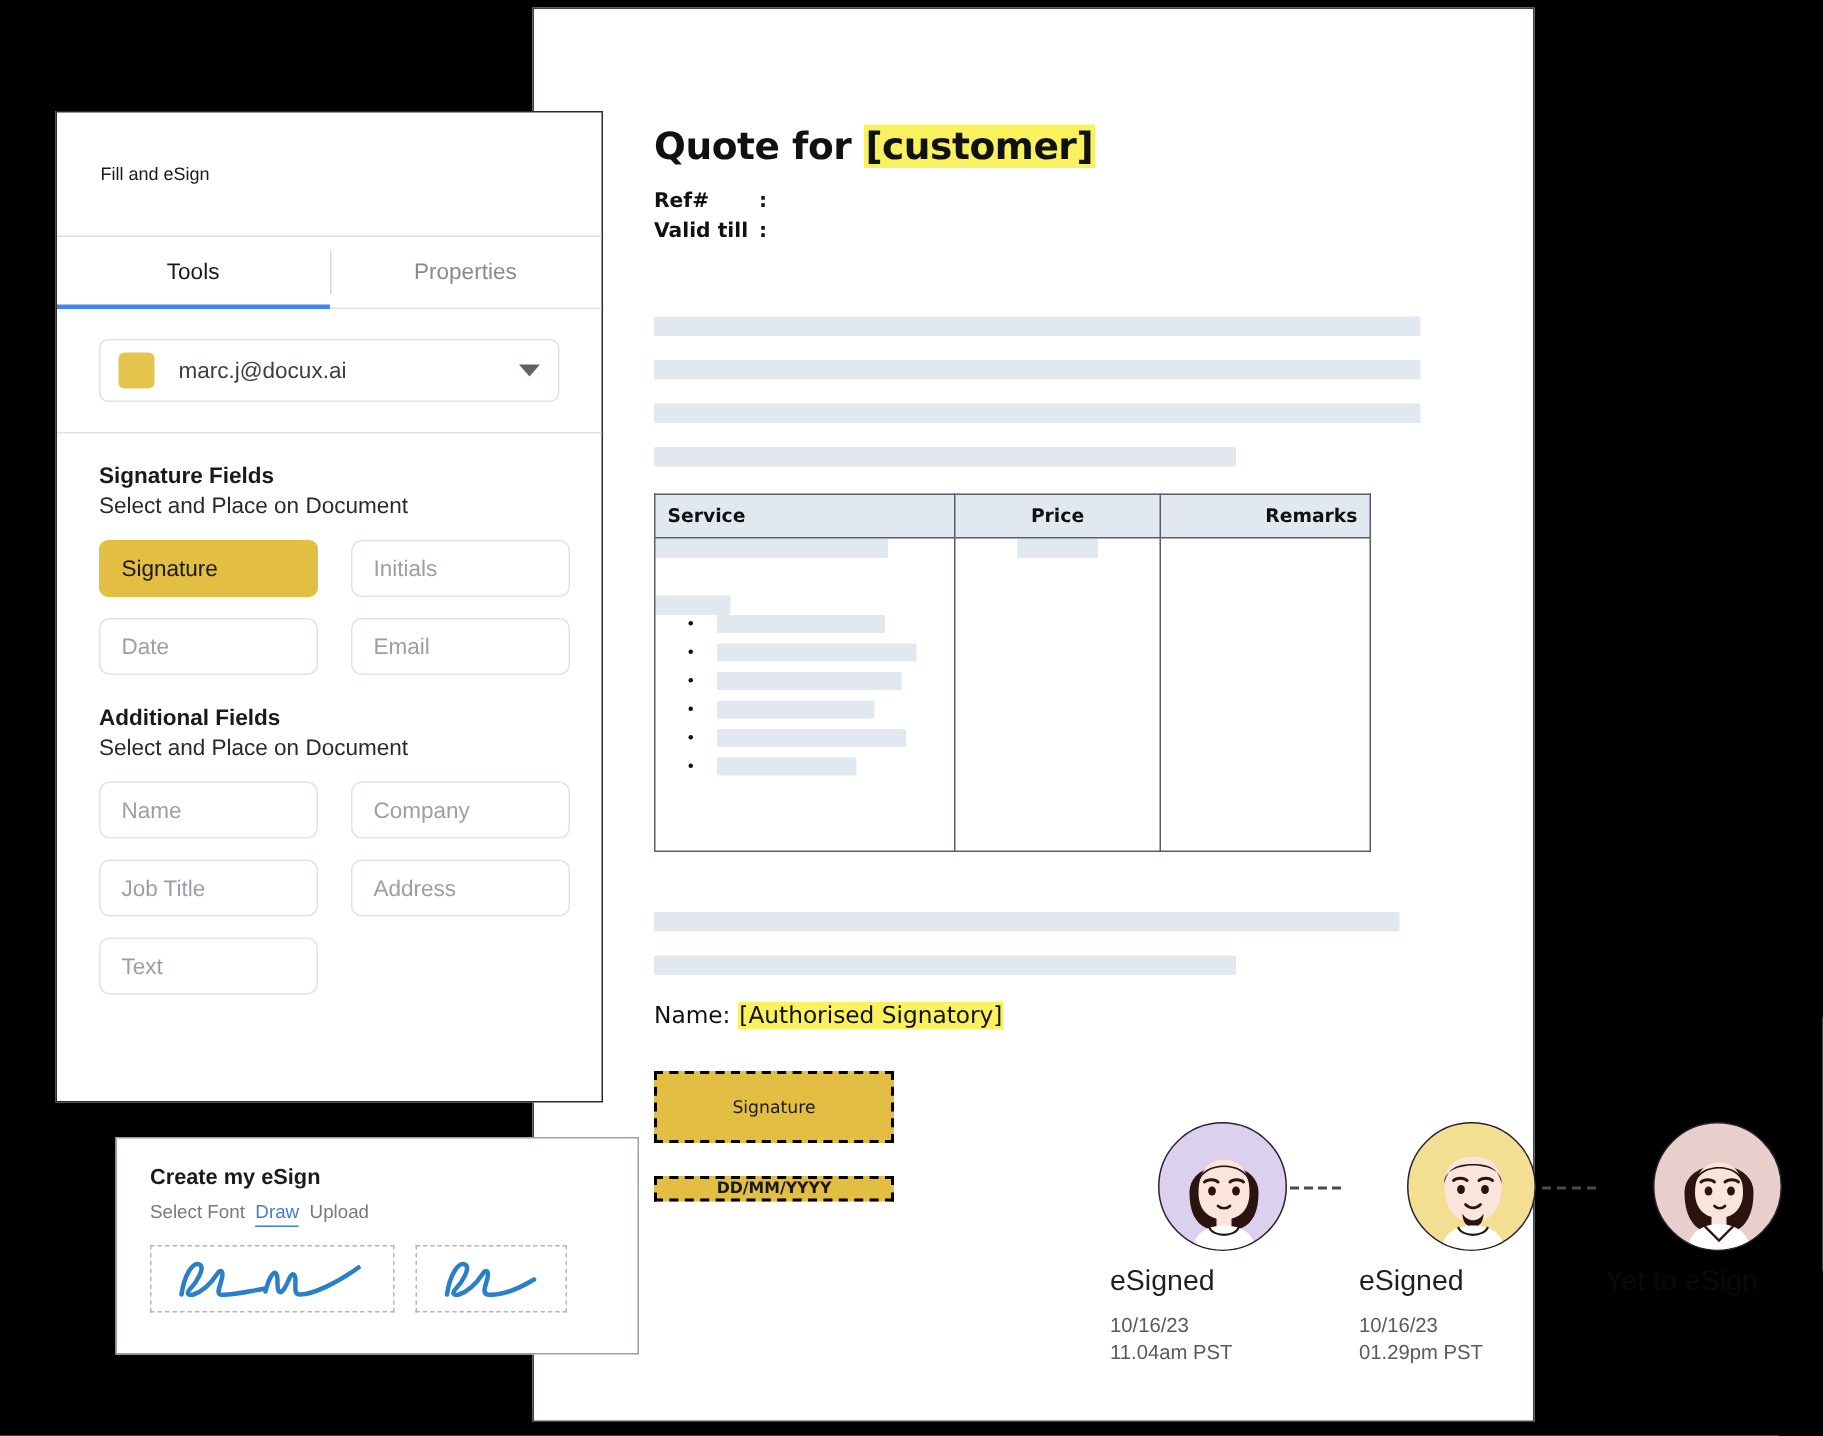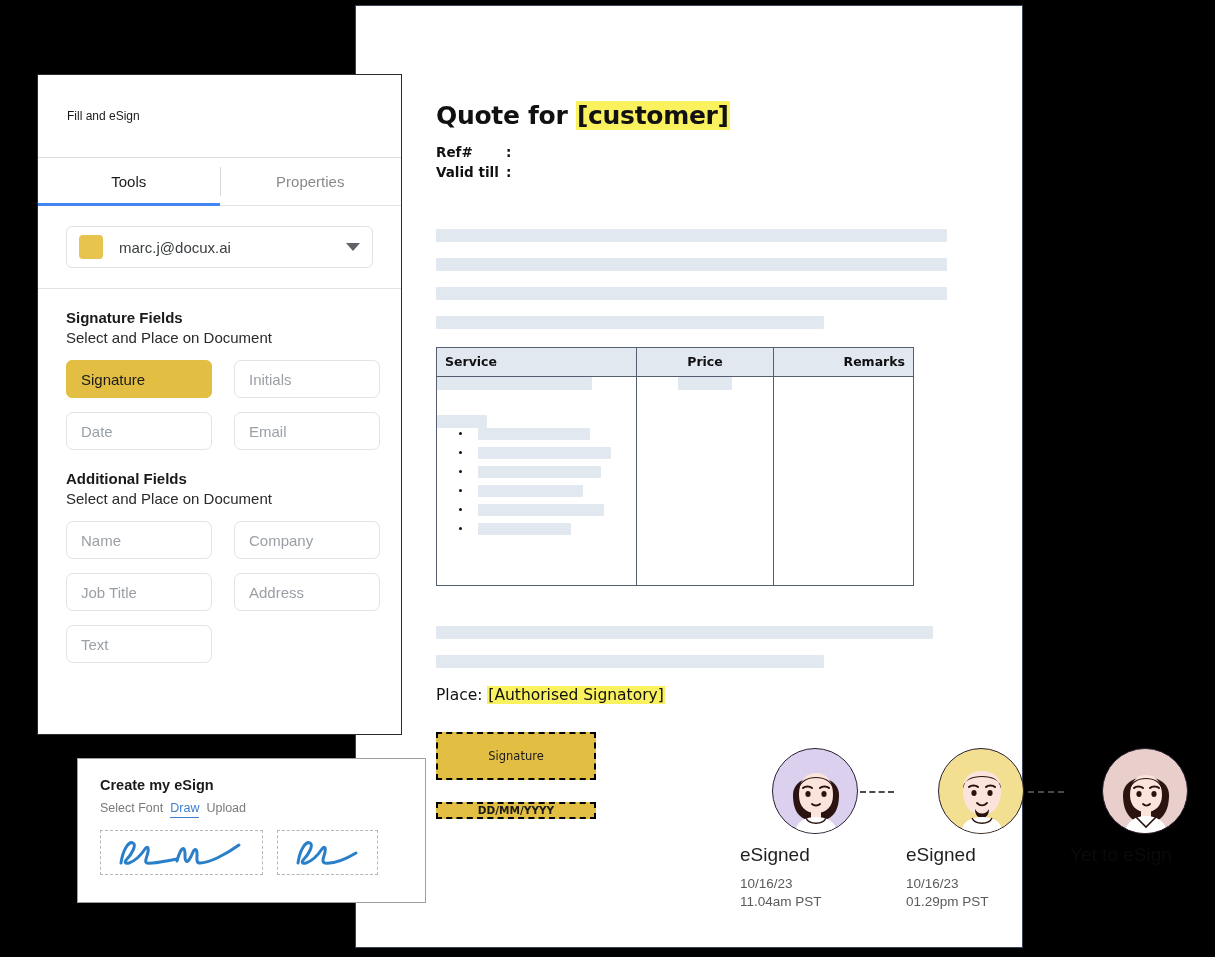--- a/index.html
+++ b/index.html
@@ -25,21 +25,21 @@
     height: 943px;
     background: #ffffff;
     border: 1px solid #3a4354;
     box-sizing: border-box;
     overflow: hidden;
   }
 
   .doc-inner {
     position: absolute;
     left: 80px;
-    top: 95px;
+    top: 77px;
     width: 520px;
   }
 
   .doc-title {
     font-family: "DejaVu Sans", sans-serif;
     font-size: 25px;
     font-weight: bold;
     color: #111111;
     letter-spacing: -0.3px;
     margin: 0 0 12px 0;
@@ -450,21 +450,21 @@
           <td></td>
         </tr>
       </tbody>
     </table>
 
     <div class="bar-group-2">
       <div class="bar" style="width:497px"></div>
       <div class="bar" style="width:388px"></div>
     </div>
 
-    <div class="name-line"><span>Place: </span><span class="hl">[Authorised Signatory]</span></div>
+    <div class="name-line"><span>Name: </span><span class="hl">[Authorised Signatory]</span></div>
 
     <div class="sig-field">
       <span>Signature</span>
     </div>
 
     <div class="date-field">
       <span>DD/MM/YYYY</span>
     </div>
 
   </div>

